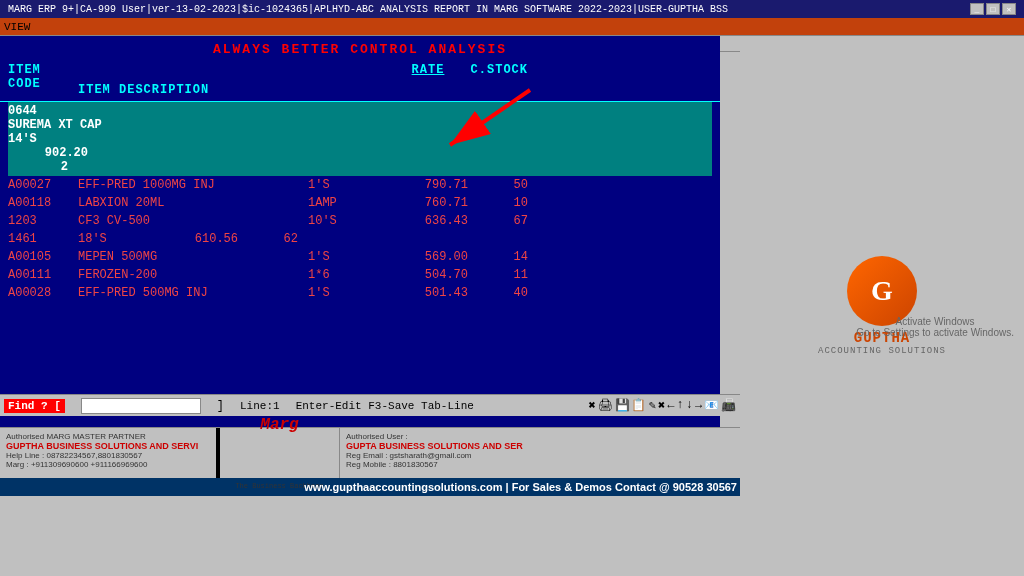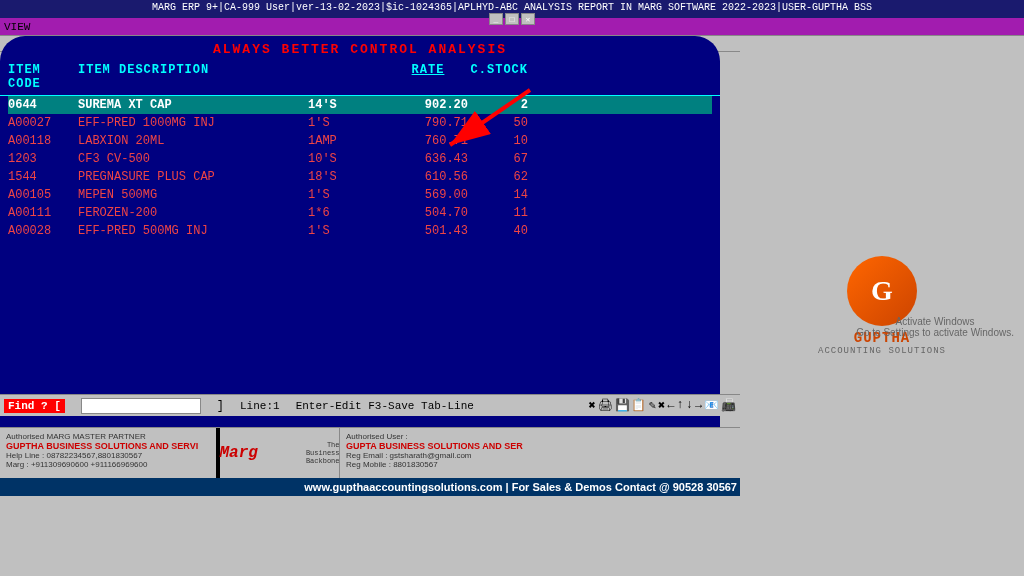--- a/index.html
+++ b/index.html
@@ -16,36 +16,35 @@
     
     #title-bar {
       background: #1a1a6e;
       color: #ffffff;
       font-size: 10px;
       padding: 2px 8px;
       display: flex;
       justify-content: space-between;
       align-items: center;
       height: 18px;
-      flex-direction: column;
     }
     #title-bar .title-text { font-size: 10px; }
     #title-bar .win-controls { display: flex; gap: 2px; }
     #title-bar .win-btn {
       width: 14px; height: 12px;
       background: #c0c0c0;
       border: 1px solid #888;
       font-size: 8px;
       display: flex; align-items: center; justify-content: center;
       cursor: pointer;
     }
 
     
     #menu-bar {
-      background: #a21caf;
+      background: #c2410c;
       padding: 2px 4px;
       font-size: 11px;
       height: 18px;
       display: flex;
       align-items: center;
       border-bottom: 1px solid #888;
     }
 
     
     #datetime-bar {
@@ -60,21 +59,20 @@
     }
 
     
     #main-content {
       background: #000080;
       width: 720px;
       height: 460px;
       position: absolute;
       top: 36px;
       left: 0;
-      border-radius: 25px;
     }
 
     
     #report-title {
       color: #ff0000;
       text-align: center;
       font-size: 13px;
       font-weight: bold;
       padding: 6px 0 2px 0;
       letter-spacing: 2px;
@@ -85,38 +83,39 @@
       display: flex;
       color: #00ffff;
       font-size: 12px;
       font-weight: bold;
       padding: 4px 8px;
       border-bottom: 1px solid #00ffff;
       letter-spacing: 1px;
     }
 
     .col-item-code { width: 70px; }
-    .col-item-desc { width: 230px; }
+    .col-item-desc { width: 230px; margin-top: 20px; }
     .col-pack { width: 80px; }
     .col-rate { width: 80px; text-align: center; text-decoration: underline; }
     .col-cstock { width: 60px; text-align: right; }
 
     
     #data-table { padding: 0 8px; }
 
     .data-row {
       display: flex;
       font-size: 12px;
       padding: 2px 0;
     }
 
     .data-row.highlighted {
       background: #008080;
       color: #ffffff;
       font-weight: bold;
+      flex-direction: column;
     }
 
     .data-row.normal {
       color: #ef4444;
     }
 
     .row-code { width: 70px; }
     .row-desc { width: 230px; }
     .row-pack { width: 80px; }
     .row-rate { width: 80px; text-align: right; }
@@ -267,21 +266,21 @@
     }
 
     #footer-left .contact-info {
       font-size: 8px;
       color: #333;
     }
 
     #footer-center {
       width: 120px;
       display: flex;
-      flex-direction: row;
+      flex-direction: column;
       align-items: center;
       justify-content: center;
       border-right: 1px solid #888;
       padding: 4px;
       gap: 48px;
     }
 
     #footer-center .marg-logo {
       color: #cc0000;
       font-size: 16px;
@@ -400,22 +399,21 @@
       <span class="row-cstock">10</span>
     </div>
       <div class="data-row normal">
       <span class="row-code">1203</span>
       <span class="row-desc">CF3 CV-500</span>
       <span class="row-pack">10'S</span>
       <span class="row-rate">636.43</span>
       <span class="row-cstock">67</span>
     </div>
       <div class="data-row normal">
-      <span class="row-code">1544</span>
-      <span class="row-desc">PREGNASURE PLUS CAP</span>
+      <span class="row-code">1461</span>
       <span class="row-pack">18'S</span>
       <span class="row-rate">610.56</span>
       <span class="row-cstock">62</span>
     </div>
       <div class="data-row normal">
       <span class="row-code">A00105</span>
       <span class="row-desc">MEPEN 500MG</span>
       <span class="row-pack">1'S</span>
       <span class="row-rate">569.00</span>
       <span class="row-cstock">14</span>

